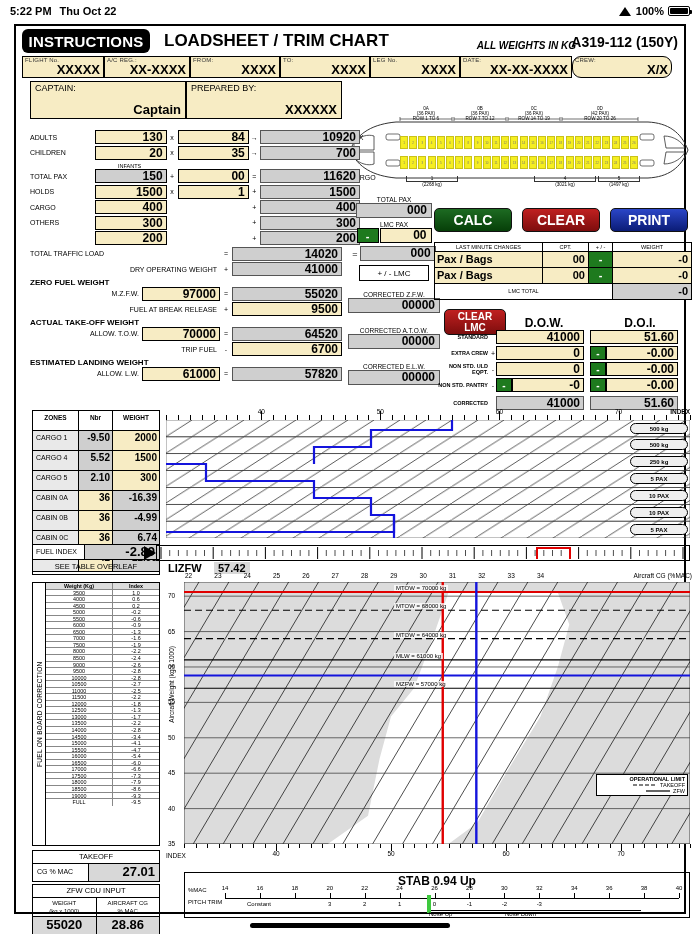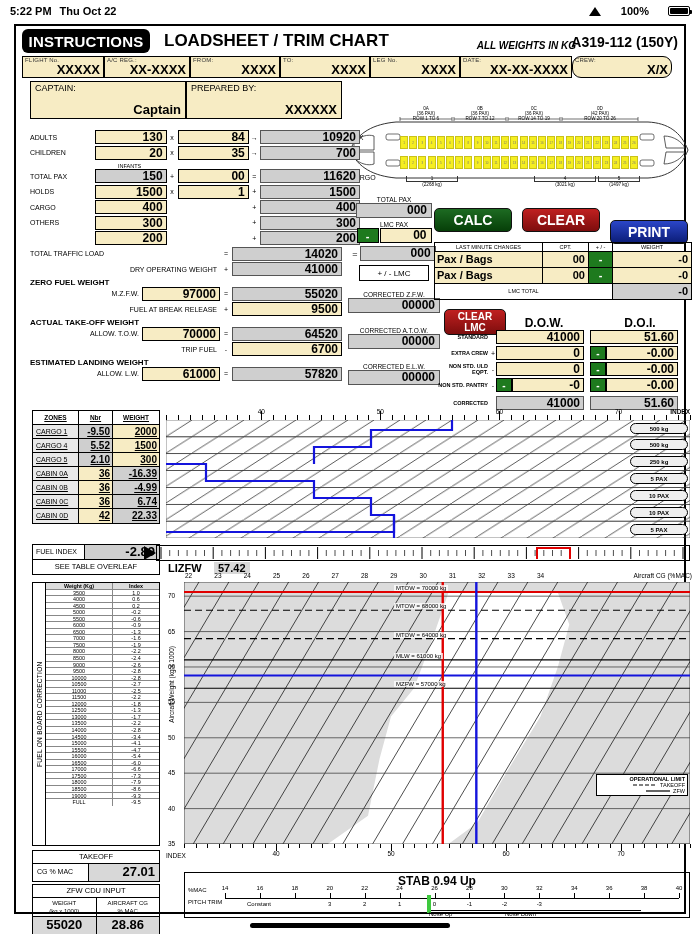--- a/index.html
+++ b/index.html
@@ -5,21 +5,21 @@
   * { box-sizing: border-box; }
   html, body { margin:0; padding:0; }
   body {
     width:700px; height:934px; background:#ffffff;
     font-family:"Liberation Sans", sans-serif;
     color:#000; overflow:hidden; position:relative;
   }
   
   .statusbar { height:22px; display:flex; align-items:center; padding:0 10px; font-size:11px; font-weight:bold; }
   .sb-left { display:flex; gap:8px; align-items:center; }
-  .sb-right { margin-left:auto; display:flex; gap:19px; align-items:center; font-size:11px; }
+  .sb-right { margin-left:auto; display:flex; gap:4px; align-items:center; font-size:11px; }
   .wifi { width:13px; height:10px; position:relative; }
   .wifi:before { content:""; position:absolute; left:0; bottom:0; width:0; height:0;
      border-left:6px solid transparent; border-right:6px solid transparent; border-bottom:9px solid #000; }
   .batt { width:22px; height:10px; border:1.2px solid #000; border-radius:2px; position:relative; }
   .batt:after { content:""; position:absolute; right:-3px; top:3px; width:2px; height:4px; background:#000; border-radius:0 1px 1px 0; }
   .batt i { position:absolute; left:1px; top:1px; bottom:1px; right:1px; background:#000; border-radius:1px; display:block; }
 
   
   .page { position:absolute; left:14px; top:24px; width:672px; height:890px; border:2px solid #000; background:#fff; }
 
@@ -65,21 +65,21 @@
       display:flex; align-items:center; justify-content:center; border:1px solid #000; }
   .lmcbtn { width:70px; height:16px; border:1.3px solid #000; background:#fff; margin:4px auto 8px;
       font-size:8px; display:flex; align-items:center; justify-content:center; }
 
   
   .btnrow { position:absolute; left:418px; top:182px; display:flex; gap:10px; }
   .bigbtn { width:78px; height:24px; border-radius:5px; color:#fff; font-size:14px; font-weight:bold;
       display:flex; align-items:center; justify-content:center; border:1px solid #111; }
   .b-calc { background:linear-gradient(#1d6b22,#063f08); }
   .b-clear { background:linear-gradient(#c02020,#7d0d0d); }
-  .b-print { background:linear-gradient(#2b46c8,#0b1c76);margin-top:12px; }
+  .b-print { background:linear-gradient(#2b46c8,#0b1c76); }
 
   
   .lmctab { position:absolute; left:418px; top:216px; width:258px; border:1.3px solid #000; font-size:6px; }
   .lmctab .tr { display:flex; border-bottom:1px solid #000; }
   .lmctab .tr:last-child { border-bottom:none; }
   .lmctab .th { text-align:center; padding:1px 0; font-size:5.5px; }
   .lmctab .c1 { width:108px; border-right:1px solid #000; }
   .lmctab .c2 { width:46px; border-right:1px solid #000; }
   .lmctab .c3 { width:24px; border-right:1px solid #000; }
   .lmctab .c4 { flex:1; }
@@ -105,21 +105,21 @@
   .dowbox.gy { background:#cfcfcf; border-color:#555; }
   .gmin { width:16px; height:14px; background:#1e7a1e; color:#fff; font-size:10px; font-weight:bold;
       display:flex; align-items:center; justify-content:center; border:1px solid #000; }
 
   
   .acdiag { position:absolute; left:332px; top:80px; width:344px; height:88px; }
   .seatzone { position:absolute; background:#f5ee20; }
 
   
   .zontab { position:absolute; left:16px; top:384px; width:128px; border:1.3px solid #000; font-size:7px; }
-  .zontab .zr { display:flex; border-bottom:1px solid #000; height:14px;text-decoration:underline; }
+  .zontab .zr { display:flex; border-bottom:1px solid #000; height:20px; }
   .zontab .zr:last-child { border-bottom:none; }
   .zontab .za { width:46px; border-right:1px solid #000; font-size:7px; padding-left:3px; line-height:13px; background:#e9e9e9; }
   .zontab .zb { width:34px; border-right:1px solid #000; text-align:right; padding-right:2px; font-size:10px; font-weight:bold; line-height:13px; }
   .zontab .zc { flex:1; text-align:right; padding-right:2px; font-size:10px; font-weight:bold; line-height:13px; }
   .zontab .hd { background:#fff; font-size:6.5px; text-align:center; font-weight:bold; line-height:13px; padding:0; }
   .yb { background:#f7ecc4; } .gb { background:#cfcfcf; }
 
   
   .fuelidx { position:absolute; left:16px; top:518px; width:128px; }
   .fuelidx .r1 { display:flex; border:1.3px solid #000; height:16px; }

